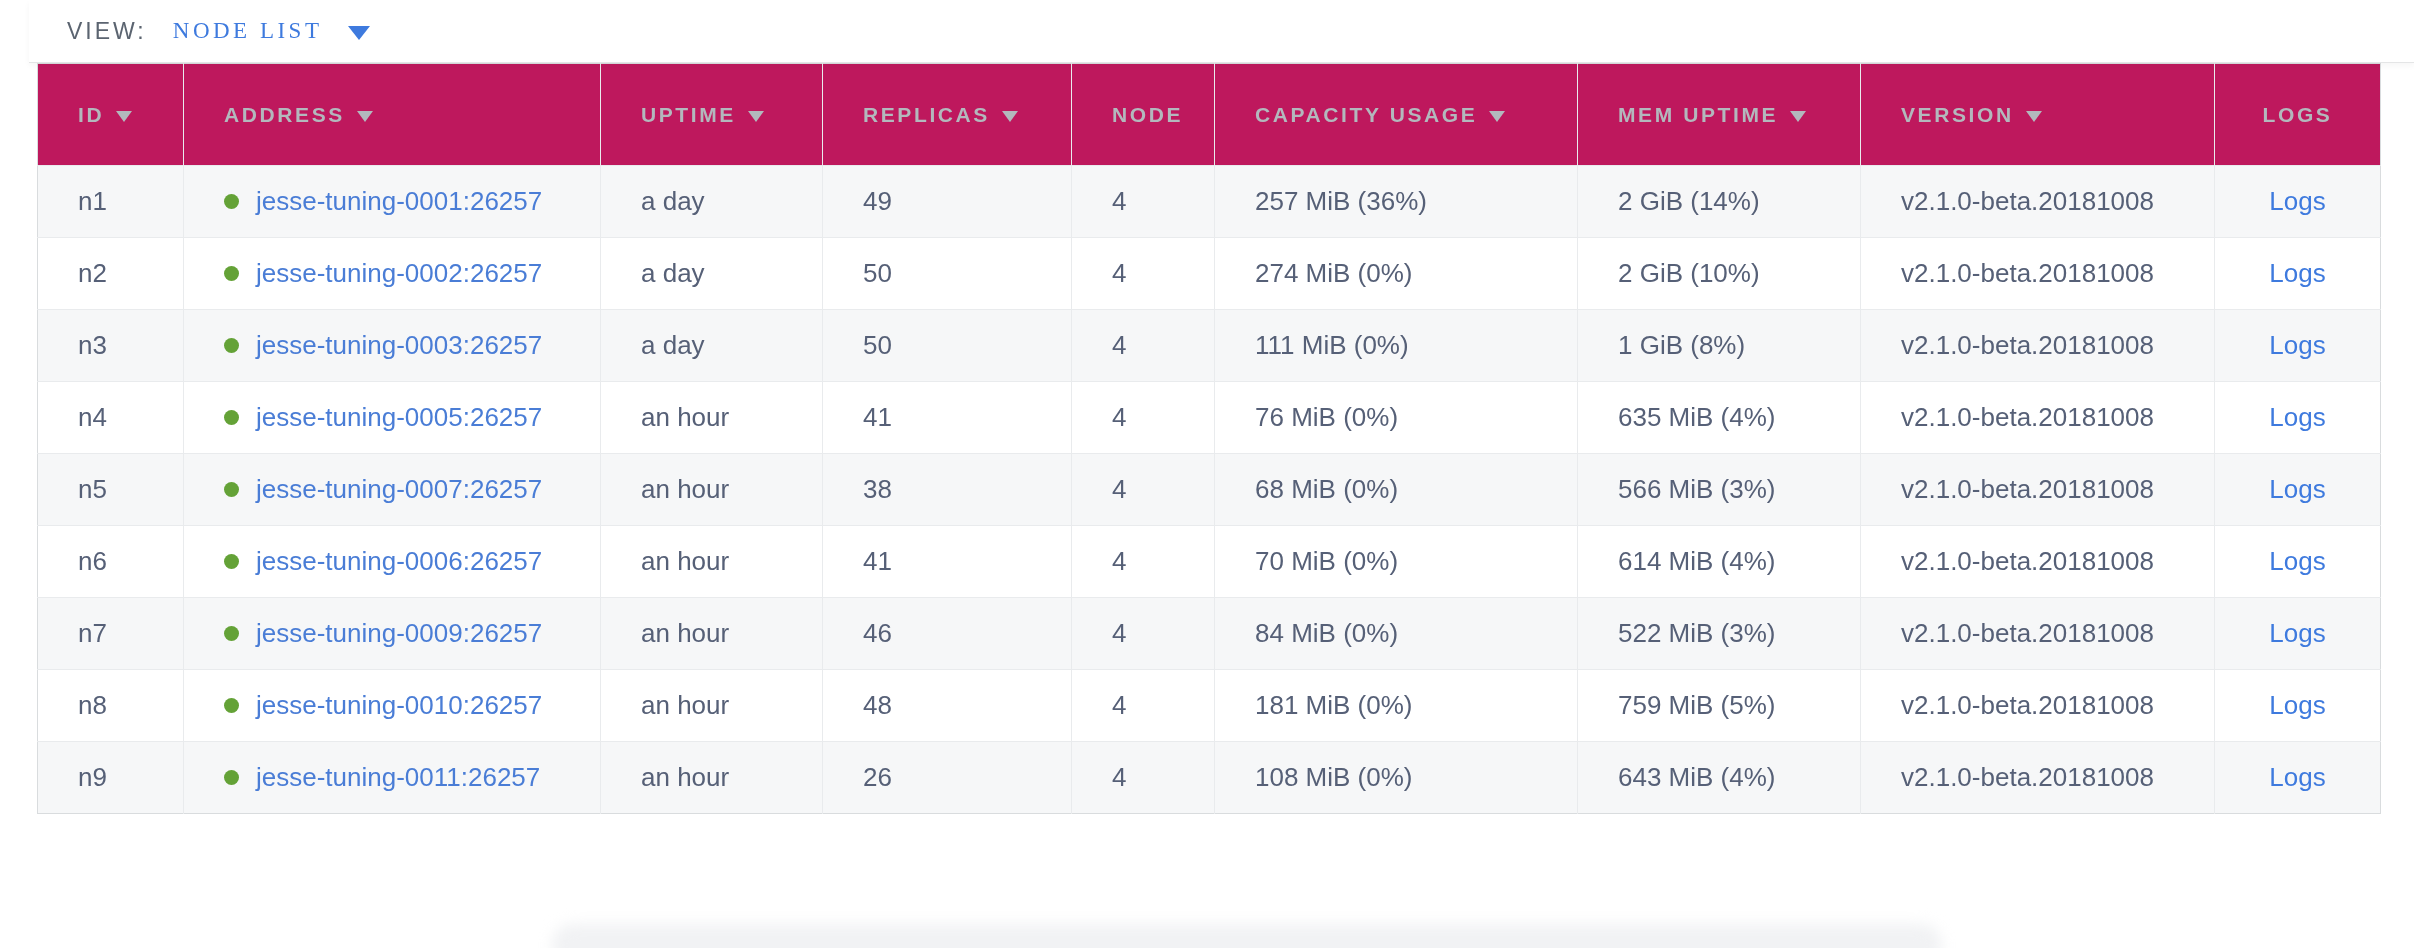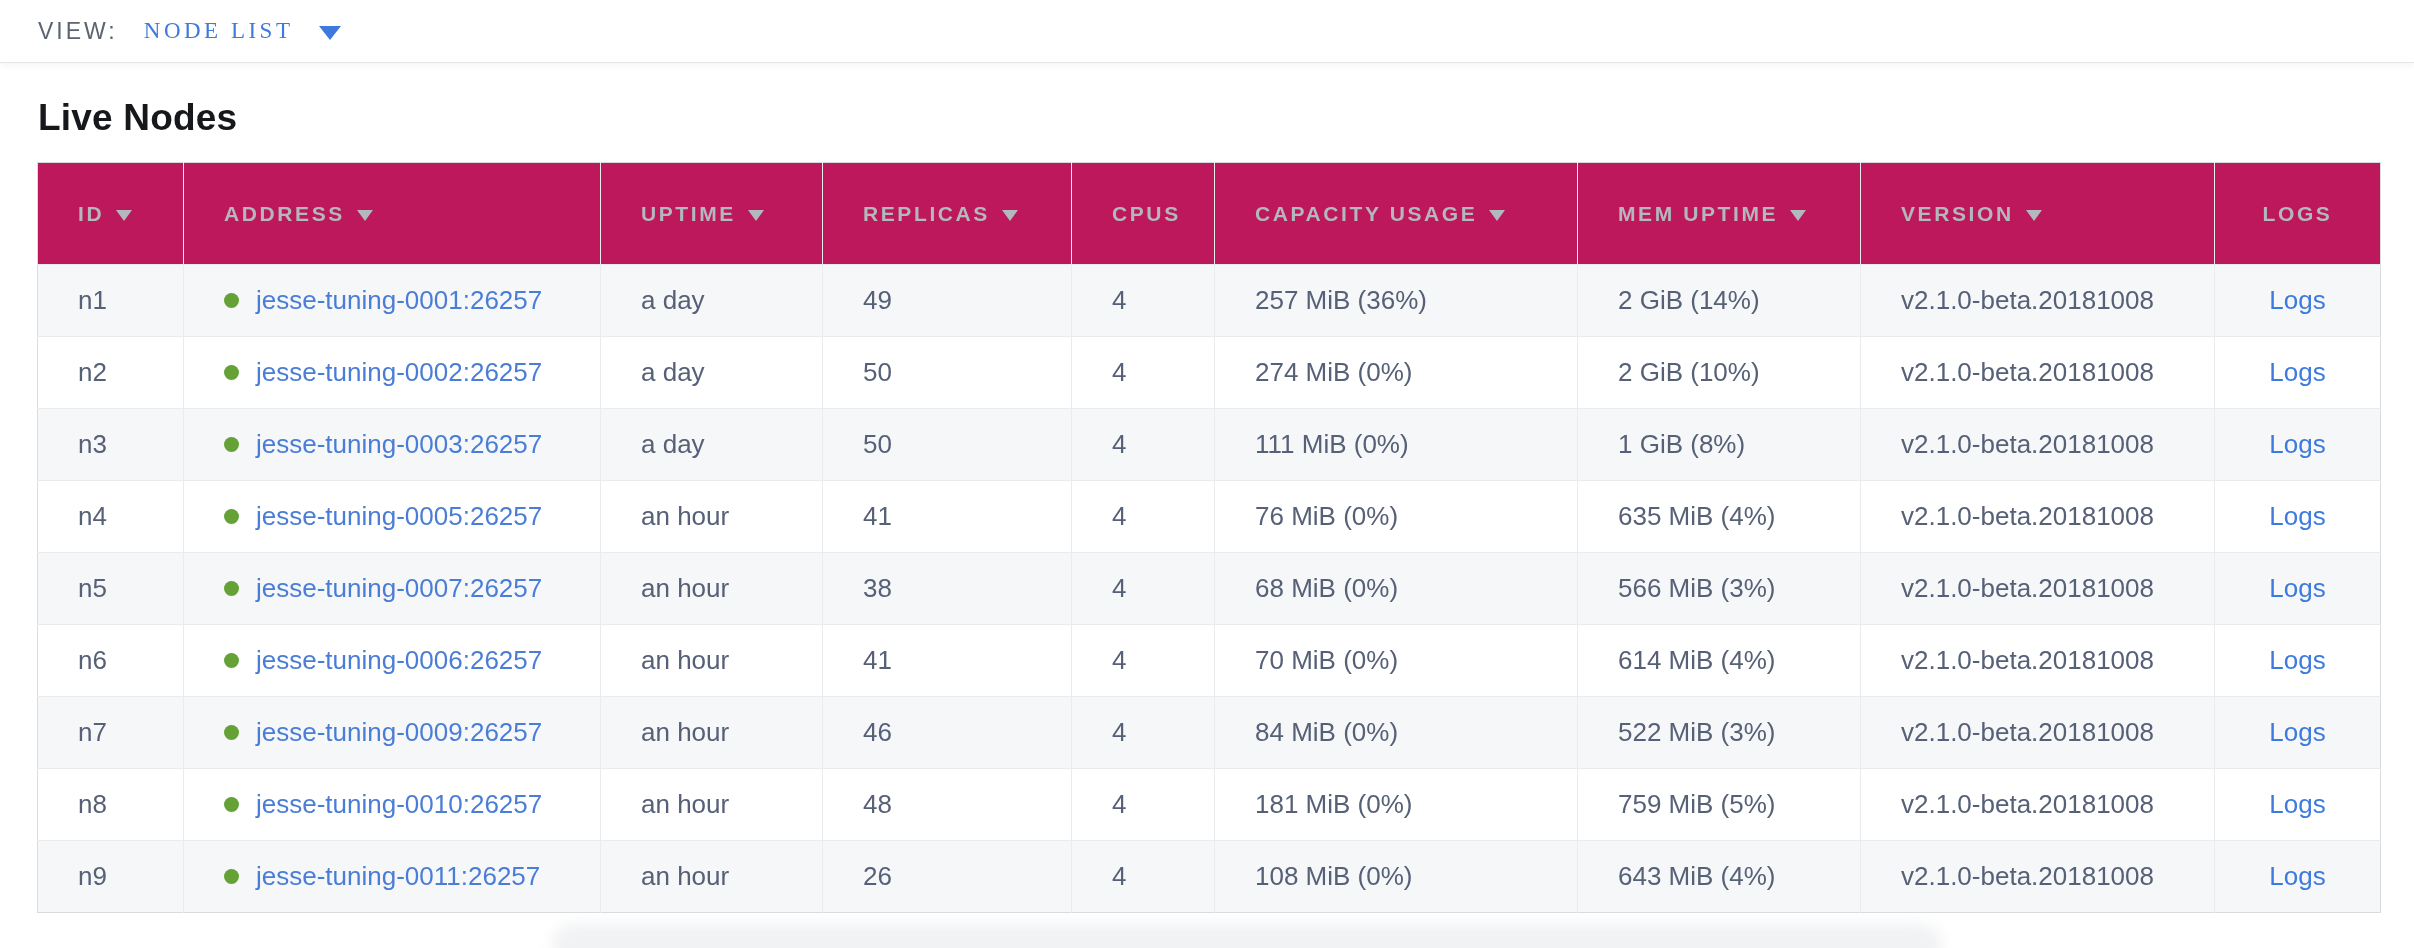--- a/index.html
+++ b/index.html
@@ -23,20 +23,21 @@
   
   .topbar{
     height:63px;
     display:flex;
     align-items:center;
     padding-left:38px;
     border-bottom:1px solid #e4e5e6;
     box-shadow:0 3px 6px rgba(0,0,0,0.04);
     position:relative;
     background:#fff;
+    margin-left:29px;
   }
   .view-label{
     font-size:23px;
     letter-spacing:3px;
     color:#5b6470;
     font-weight:500;
   }
   .view-btn{
     background:none;border:none;cursor:pointer;
     display:flex;align-items:center;
@@ -139,41 +140,40 @@
 
 <div class="topbar">
   <span class="view-label">VIEW:</span>
   <button class="view-btn">
     <span>NODE LIST</span>
     <span class="caret"></span>
   </button>
 </div>
 
 <div class="main">
-  <h1>Live Nodes</h1>
 
   <table>
     <colgroup>
       <col style="width:146px">
         <col style="width:417px">
         <col style="width:222px">
       <col style="width:249px">
         <col style="width:143px">
         <col style="width:363px">
       <col style="width:283px">
         <col style="width:354px">
         <col style="width:166px">
     </colgroup>
     <thead>
       <tr>
           <th class="sortable"><span>ID</span><span class="sort-tri"></span></th>
           <th class="sortable"><span>ADDRESS</span><span class="sort-tri"></span></th>
           <th class="sortable"><span>UPTIME</span><span class="sort-tri"></span></th>
           <th class="sortable"><span>REPLICAS</span><span class="sort-tri"></span></th>
-          <th class=""><span>CPUS</span></th>
+          <th class=""><span>NODE</span></th>
           <th class="sortable"><span>CAPACITY USAGE</span><span class="sort-tri"></span></th>
           <th class="sortable"><span>MEM UPTIME</span><span class="sort-tri"></span></th>
           <th class="sortable"><span>VERSION</span><span class="sort-tri"></span></th>
           <th class="al-center "><span>LOGS</span></th>
         </tr>
     </thead>
     <tbody>
         <tr>
           <td class=""><span>n1</span></td>
           <td class=""><span class="status-dot"></span><a class="addr-link">jesse-tuning-0001:26257</a></td>

